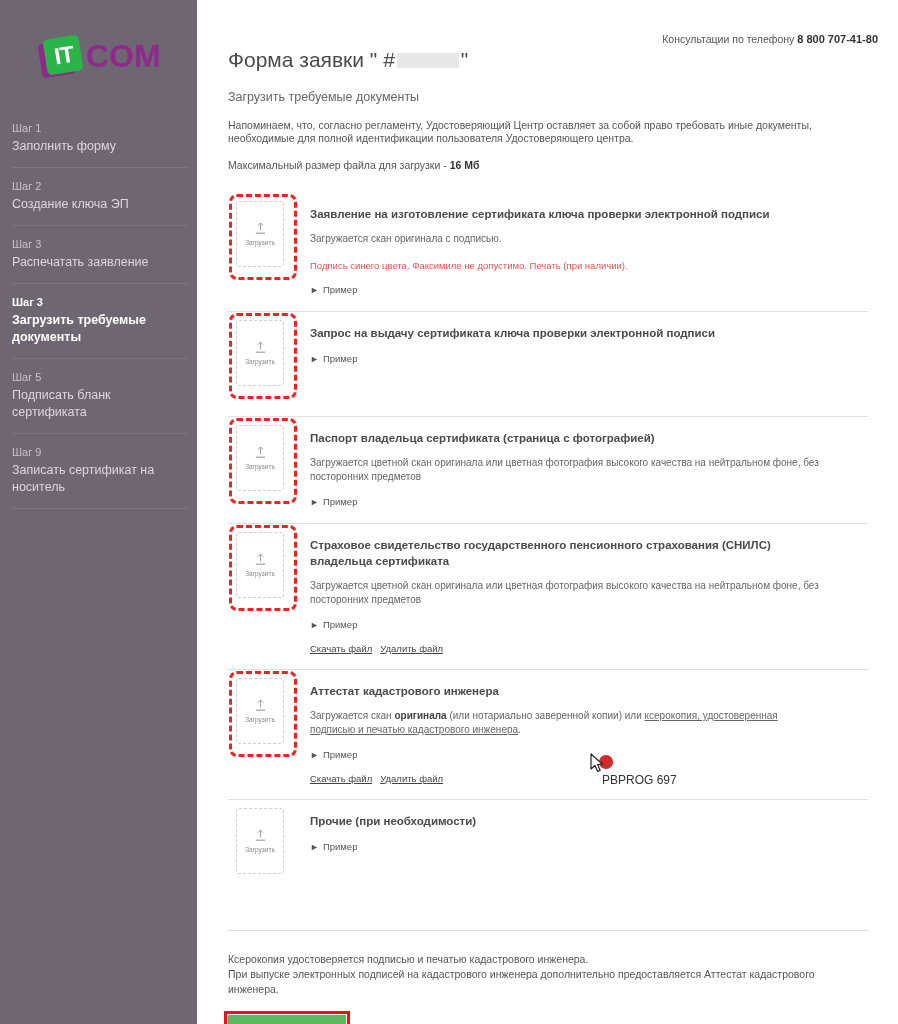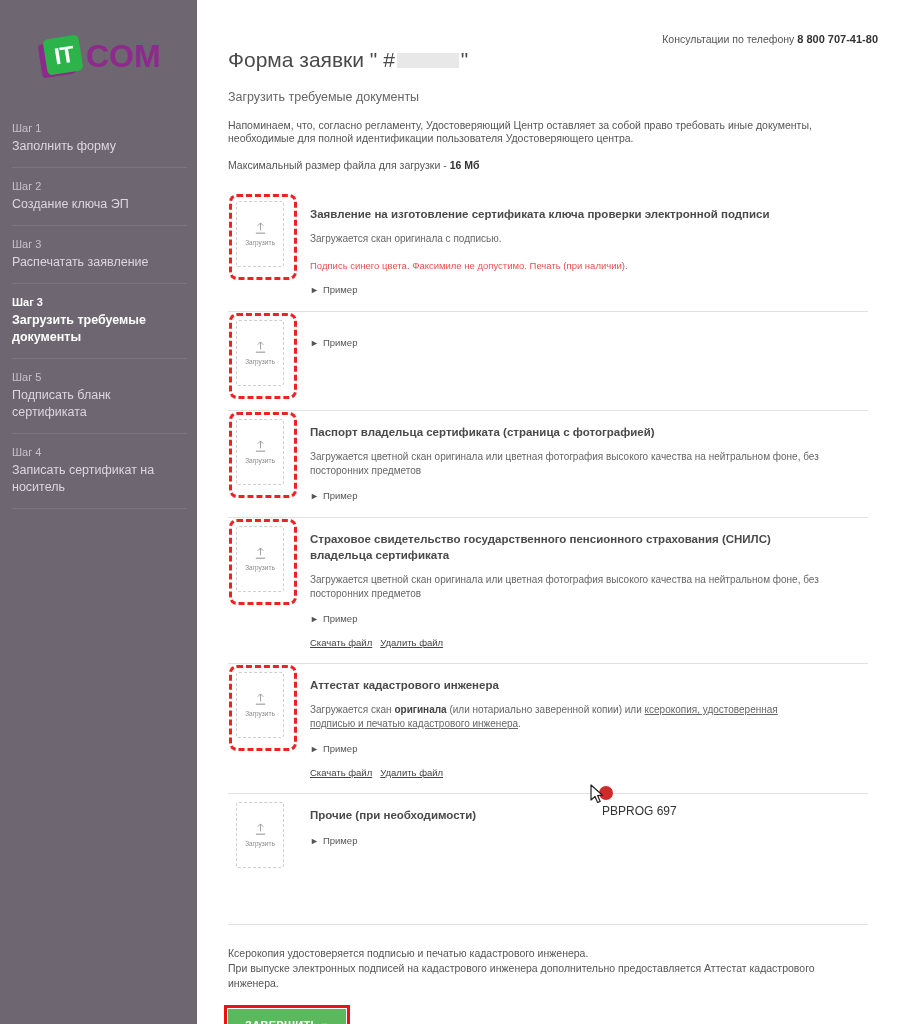--- a/index.html
+++ b/index.html
@@ -282,21 +282,21 @@
     position: absolute;
     left: -4px; top: -4px;
     right: -4px; bottom: -4px;
     border: 3px solid #ee1111;
     pointer-events: none;
   }
 
   
   .cursor-layer {
     position: absolute;
-    left: 589px; top: 784px;
+    left: 589px; top: 753px;
     width: 120px; height: 38px;
     pointer-events: none;
   }
   .cursor-arrow { position: absolute; left: 0; top: 0; }
   .cursor-dot {
     position: absolute;
     left: 10px; top: 2px;
     width: 14px; height: 14px;
     border-radius: 50%;
     background: #d02a2a;
@@ -344,21 +344,21 @@
         <div class="step-num">Шаг 3</div>
         <div class="step-label">Загрузить требуемые документы</div>
       </div>
 
       <div class="step">
         <div class="step-num">Шаг 5</div>
         <div class="step-label">Подписать бланк сертификата</div>
       </div>
 
       <div class="step">
-        <div class="step-num">Шаг 4</div>
+        <div class="step-num">Шаг 9</div>
         <div class="step-label">Записать сертификат на носитель</div>
       </div>
 
     </nav>
   </aside>
 
   <main class="main">
 
     <div class="phone-line">
       <span>Консультации по телефону </span><b>8 800 707-41-80</b>
@@ -404,20 +404,21 @@
             <div class="upload-box">
               <svg class="upload-icon" viewBox="0 0 14 15">
                 <path d="M7 1 L7 9 M4 4 L7 1 L10 4" stroke="#9a9a9a" stroke-width="1" fill="none"></path>
                 <path d="M2 12 L12 12" stroke="#9a9a9a" stroke-width="1.2"></path>
               </svg>
               <div class="upload-caption">Загрузить</div>
             </div>
             <div class="hl-box"></div>
           </div>
           <div class="doc-body" style="padding-bottom:36px;">
+            <div class="doc-title">Запрос на выдачу сертификата ключа проверки электронной подписи</div>
             <div class="doc-example"><span class="arrow">►</span><span>Пример</span></div>
           </div>
         </div>
 
         <div class="doc-row">
           <div class="upload-wrap">
             <div class="upload-box">
               <svg class="upload-icon" viewBox="0 0 14 15">
                 <path d="M7 1 L7 9 M4 4 L7 1 L10 4" stroke="#9a9a9a" stroke-width="1" fill="none"></path>
                 <path d="M2 12 L12 12" stroke="#9a9a9a" stroke-width="1.2"></path>

